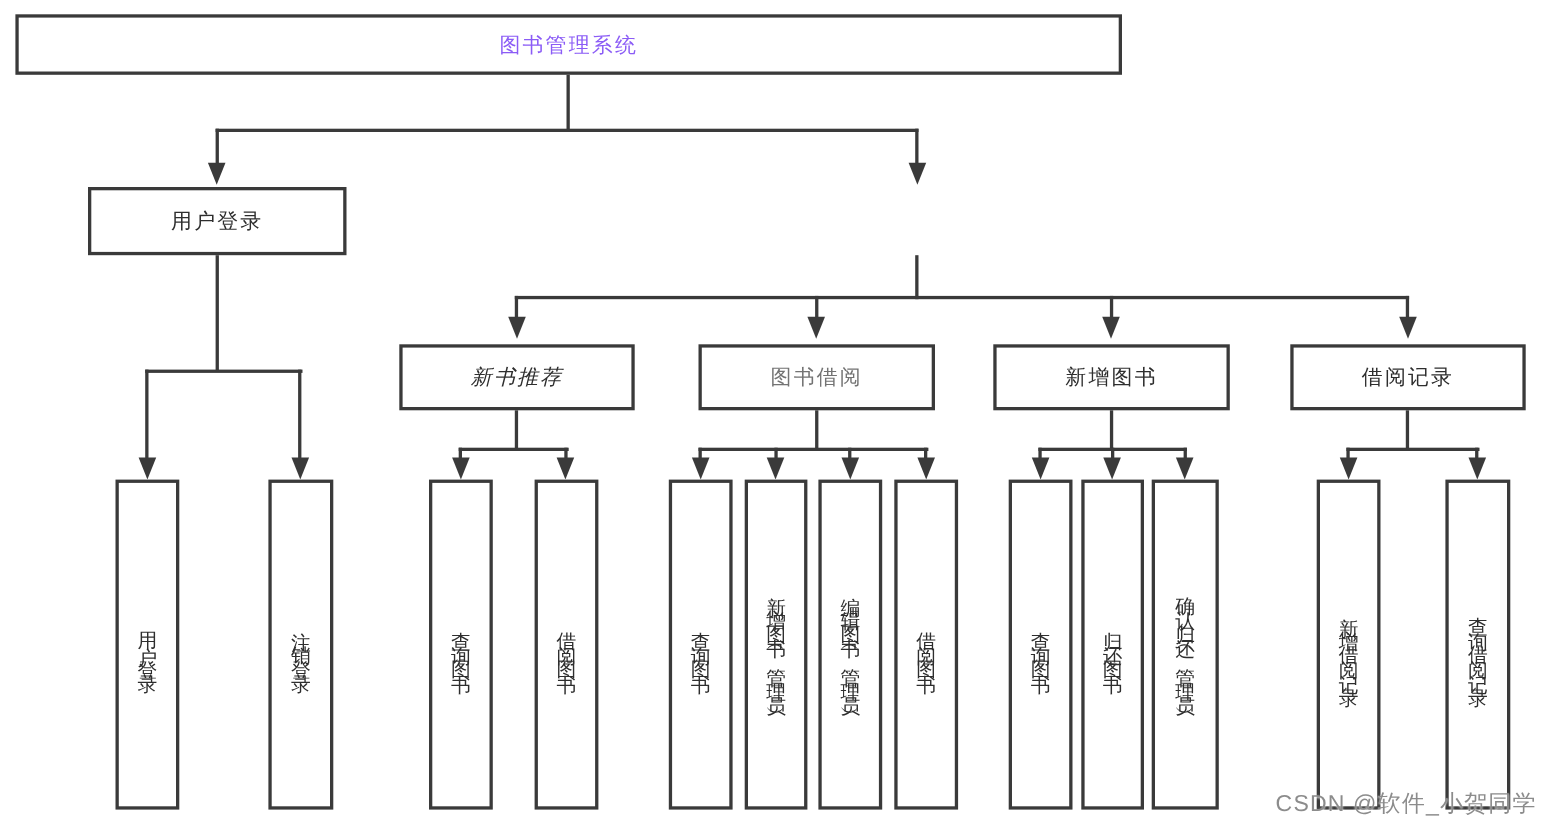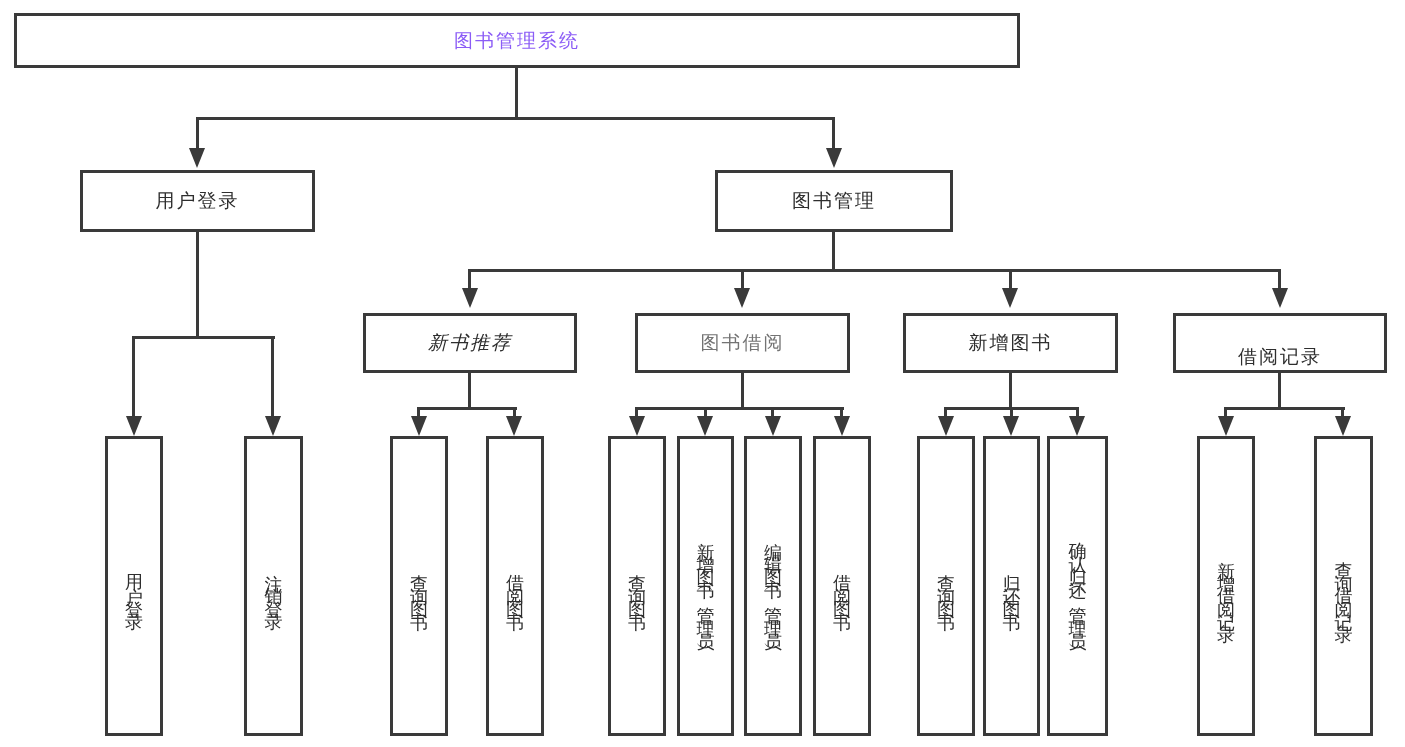--- a/index.html
+++ b/index.html
@@ -42,23 +42,20 @@
   <div class="vline" style="left:515px;top:68px;height:52px;"></div>
   <div class="hline" style="left:196px;top:117px;width:639px;"></div>
   <div class="vline" style="left:196px;top:117px;height:33px;"></div>
   <div class="arrow" style="left:189px;top:148px;"></div>
   <div class="vline" style="left:832px;top:117px;height:33px;"></div>
   <div class="arrow" style="left:826px;top:148px;"></div>
 
   <div class="box" style="left:80px;top:170px;width:235px;height:62px;">
     <span class="lbl" style="color: rgb(46, 46, 46);">用户登录</span>
   </div>
-  <div class="box" style="left:715px;top:170px;width:238px;height:62px;">
-    <span class="lbl" style="color: rgb(46, 46, 46);">图书管理</span>
-  </div>
 
   <div class="vline" style="left:196px;top:232px;height:106px;"></div>
   <div class="hline" style="left:132px;top:336px;width:143px;"></div>
   <div class="vline" style="left:132px;top:336px;height:83px;"></div>
   <div class="arrow" style="left:126px;top:416px;"></div>
   <div class="vline" style="left:271px;top:336px;height:83px;"></div>
   <div class="arrow" style="left:265px;top:416px;"></div>
 
   <div class="vline" style="left:832px;top:232px;height:40px;"></div>
   <div class="hline" style="left:468px;top:269px;width:813px;"></div>
@@ -73,21 +70,21 @@
 
   <div class="box" style="left:363px;top:313px;width:214px;height:60px;">
     <span class="lbl" style="color: rgb(46, 46, 46); font-style: italic;">新书推荐</span>
   </div>
   <div class="box" style="left:635px;top:313px;width:215px;height:60px;">
     <span class="lbl" style="color: #737373;">图书借阅</span>
   </div>
   <div class="box" style="left:903px;top:313px;width:215px;height:60px;">
     <span class="lbl" style="color: rgb(46, 46, 46);">新增图书</span>
   </div>
-  <div class="box" style="left:1173px;top:313px;width:214px;height:60px;align-items:flex-end;">
+  <div class="box" style="left:1173px;top:313px;width:214px;height:60px;">
     <span class="lbl" style="color: rgb(46, 46, 46);">借阅记录</span>
   </div>
 
   <div class="vline" style="left:468px;top:373px;height:37px;"></div>
   <div class="hline" style="left:417px;top:407px;width:100px;"></div>
   <div class="vline" style="left:417px;top:407px;height:12px;"></div>
   <div class="arrow" style="left:411px;top:416px;"></div>
   <div class="vline" style="left:513px;top:407px;height:12px;"></div>
   <div class="arrow" style="left:506px;top:416px;"></div>
 
@@ -155,14 +152,15 @@
     <span class="lbl" style="color: rgb(46, 46, 46);">确认归还（管理员）</span>
   </div>
 
   <div class="box vbox" style="left:1197px;top:436px;width:58px;height:300px;">
     <span class="lbl" style="color: rgb(46, 46, 46);">新增借阅记录</span>
   </div>
   <div class="box vbox" style="left:1314px;top:436px;width:59px;height:300px;">
     <span class="lbl" style="color: rgb(46, 46, 46);">查询借阅记录</span>
   </div>
 
+  <div class="watermark">CSDN @软件_小贺同学</div>
 
 </div>
 
 </body></html>

